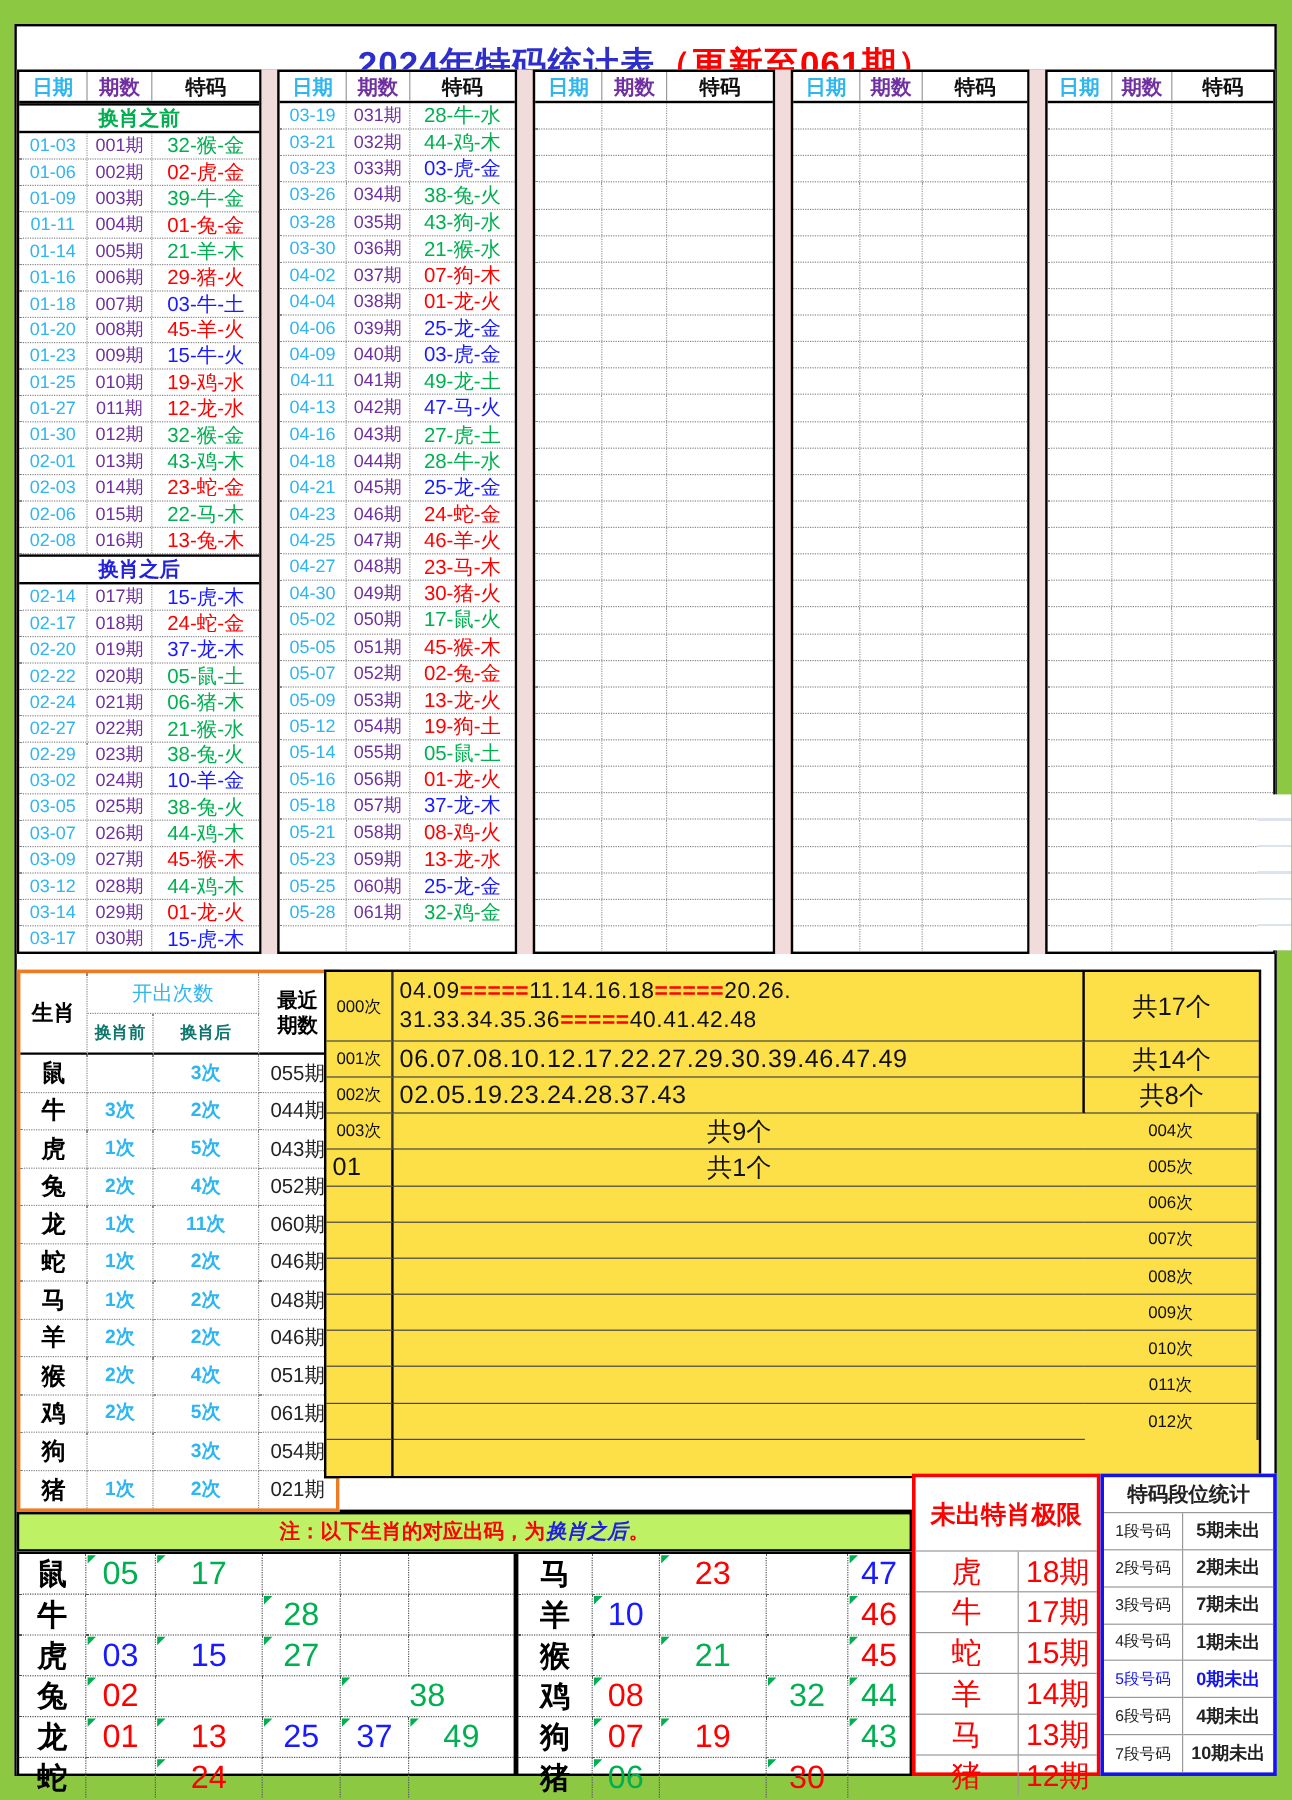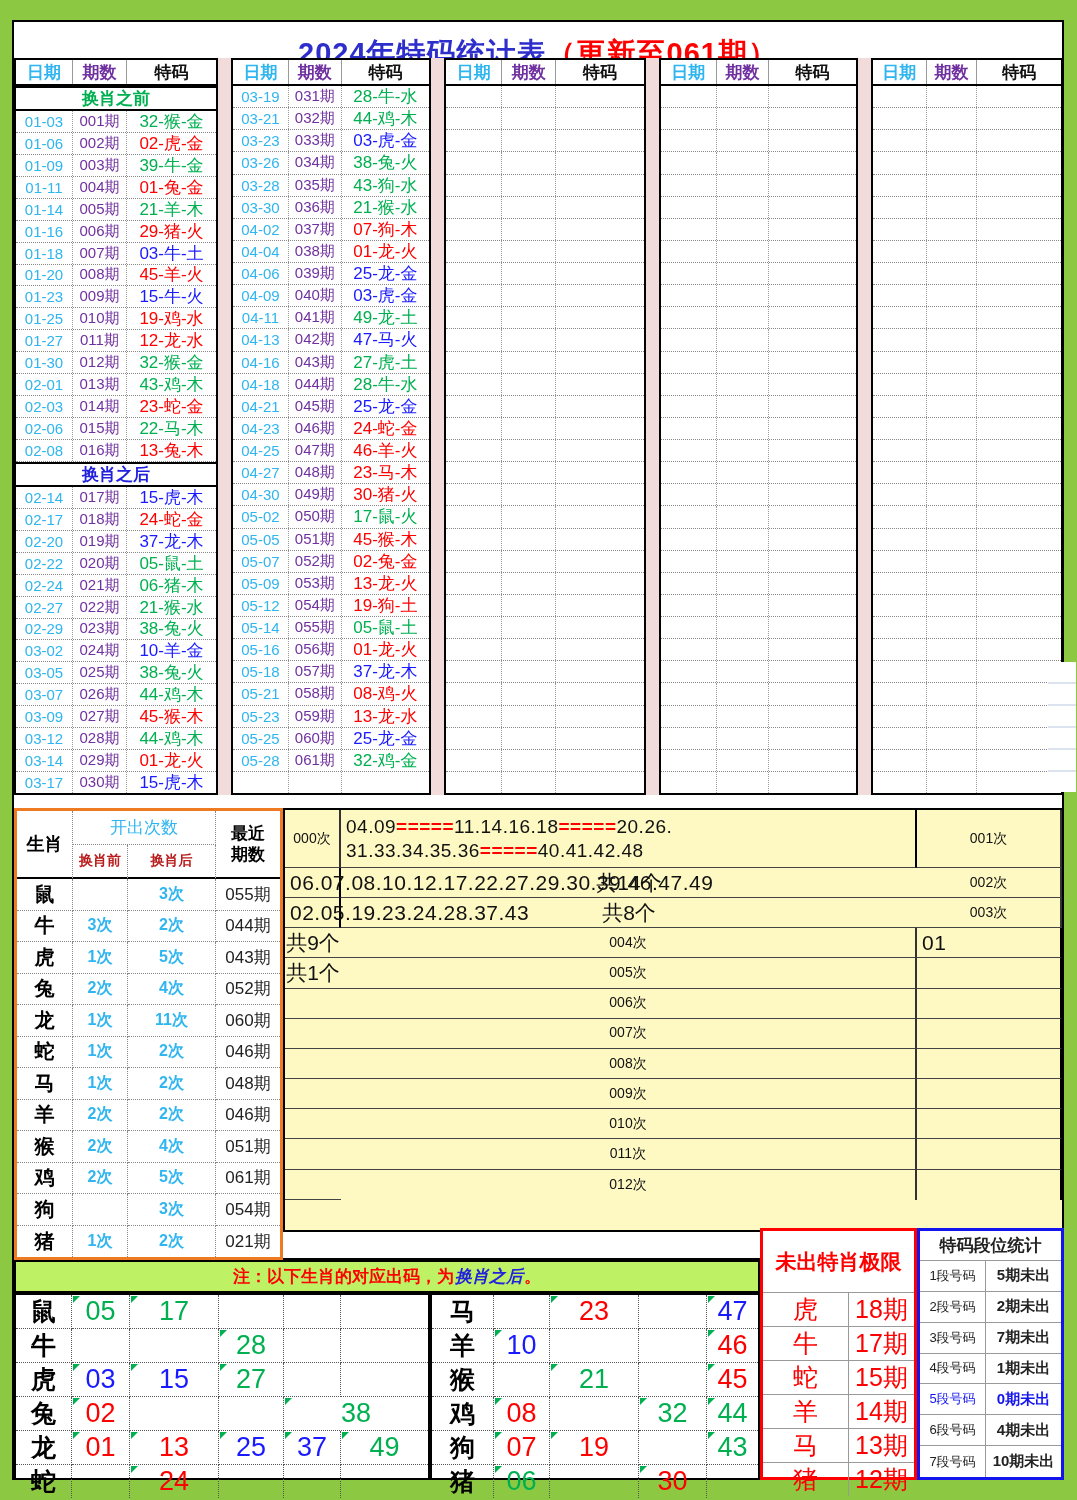--- a/index.html
+++ b/index.html
@@ -33,28 +33,28 @@
 
   
   #zodiac-box{left:14px;top:808px;width:269px;height:452px;border:3px solid #EE7B22;background:#fff;
       display:grid;grid-template-columns:56px 55px 88px 1fr;grid-template-rows:34px 34px repeat(12,1fr);}
   #zodiac-box>div{display:flex;align-items:center;justify-content:center;
       border-right:1px dotted #888;border-bottom:1px dotted #888;}
   .no-r{border-right:none!important}.no-b{border-bottom:none!important}
   .solid-b{border-bottom:2px solid #000!important}
   .z-corner{font-size:18px;font-weight:bold}
   .z-cnth{color:#2FB5F0;font-weight:normal;font-size:17px}
-  .z-sub{color:#b91c1c;font-size:14px;font-weight:bold}
+  .z-sub{color:#0f766e;font-size:14px;font-weight:bold}
   .z-rech{font-weight:bold;font-size:17px;white-space:pre-line;text-align:center;line-height:1.25}
   .z-name{font-size:20px;font-weight:bold}
   .z-cnt{color:#2FB5F0;font-size:16px;font-weight:bold}
   .z-rec{font-size:17px;color:#222}
 
   
-  #freq-box{left:283px;top:808px;width:781px;height:424px;border:2px solid #000;background:#fef9c3;
+  #freq-box{left:270px;top:808px;width:781px;height:424px;border:2px solid #000;background:#fde047;
       display:grid;grid-template-columns:56px 1fr 145px;grid-template-rows:58px repeat(12,1fr);}
   #freq-box>div{border-bottom:1px solid #444;}
   .f-label{font-size:14px;color:#111;border-right:2px solid #333;display:flex;align-items:center;justify-content:center}
   .f-content{font-size:21px;color:#111;border-right:2px solid #000;display:flex;flex-direction:column;
       justify-content:center;padding-left:5px;line-height:1.22;letter-spacing:0.5px}
   .f-content.small{font-size:19px}
   .f-count{font-size:21px;color:#111;display:flex;align-items:center;justify-content:center}
   .f-red{color:#FE0000;font-weight:bold}
 
   
@@ -994,20 +994,21 @@
     <div class="z-cnt no-b">2次</div>
     <div class="z-rec no-r no-b">021期</div>
   </div>
 
 <div id="freq-box" class="abs">
     <div class="f-label">000次</div>
     <div class="f-content small">
       <div><span>04.09</span><span class="f-red">=====</span><span>11.14.16.18</span><span class="f-red">=====</span><span>20.26.</span></div>
       <div><span>31.33.34.35.36</span><span class="f-red">=====</span><span>40.41.42.48</span></div>
     </div>
+    <div class="f-count">共17个</div>
     <div class="f-label">001次</div>
     <div class="f-content">
       <div><span>06.07.08.10.12.17.22.27.29.30.39.46.47.49</span></div>
     </div>
     <div class="f-count">共14个</div>
     <div class="f-label">002次</div>
     <div class="f-content">
       <div><span>02.05.19.23.24.28.37.43</span></div>
     </div>
     <div class="f-count">共8个</div>

